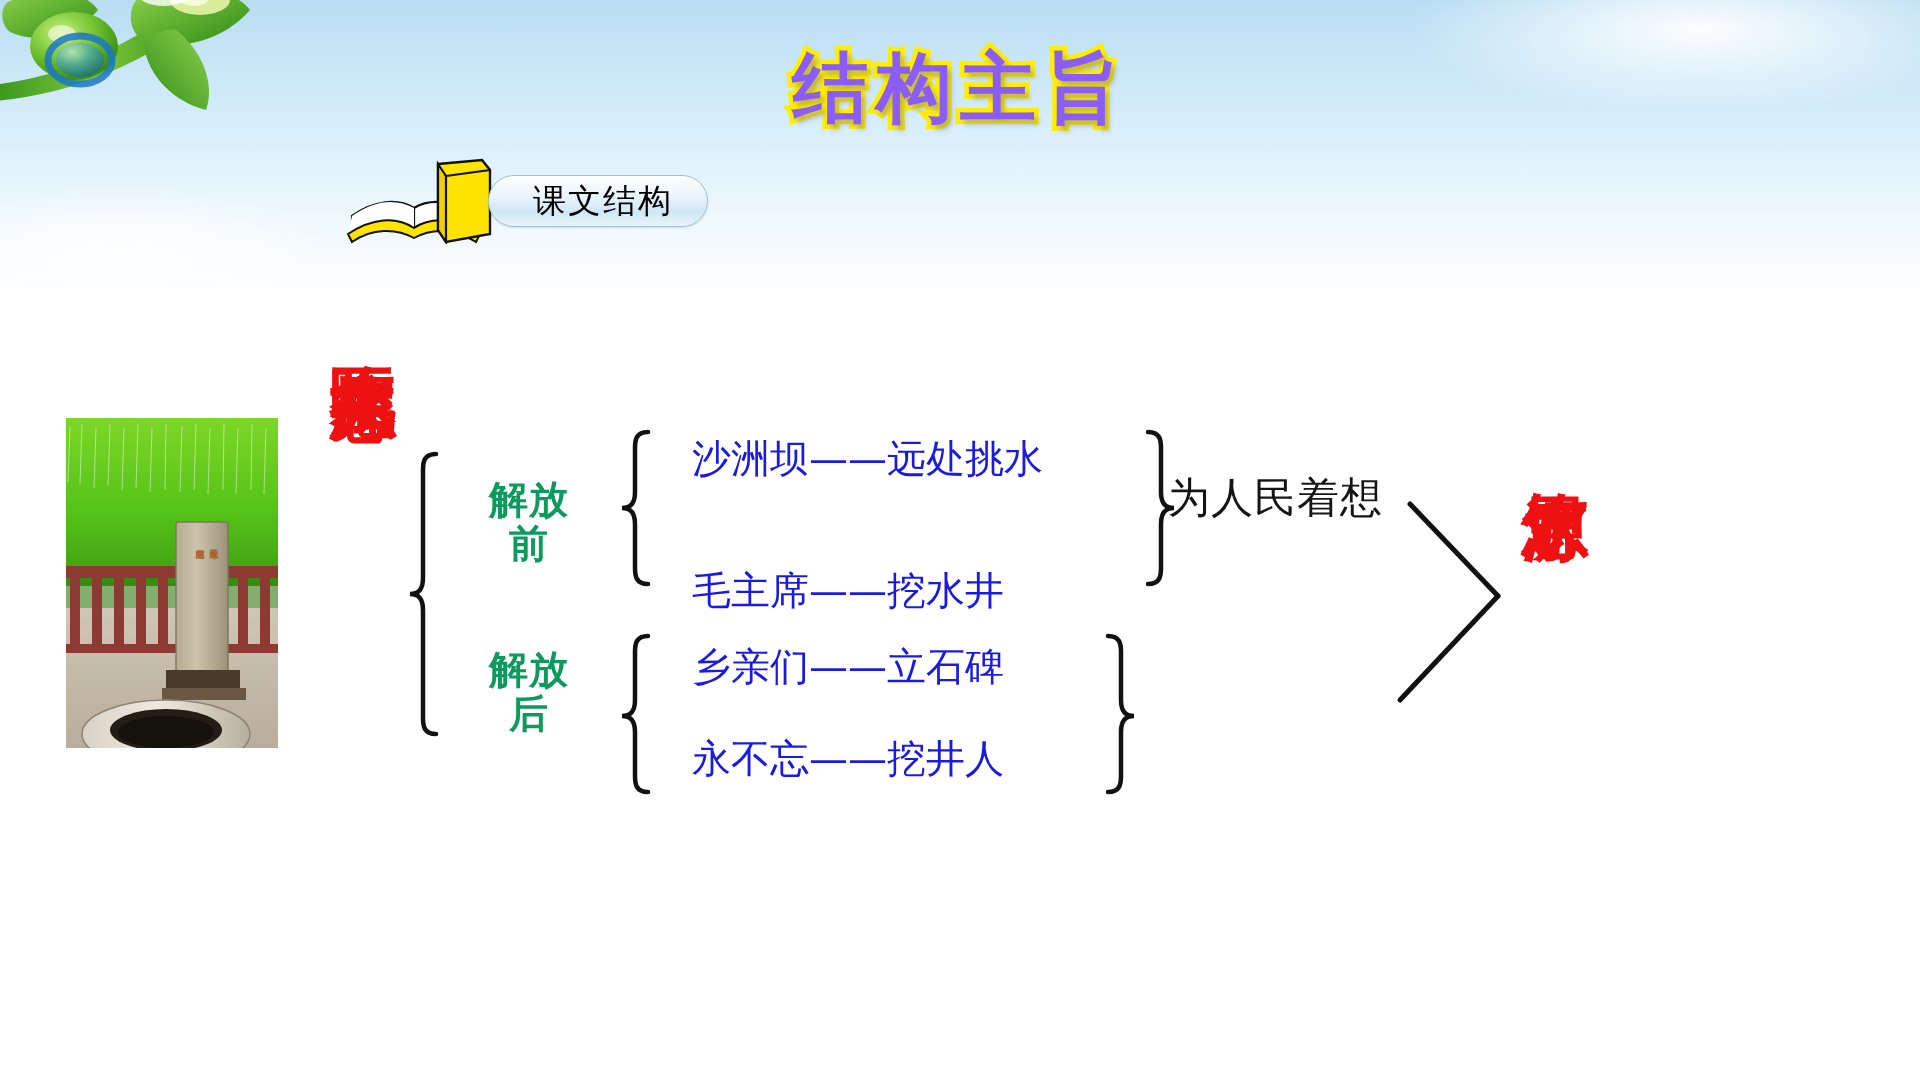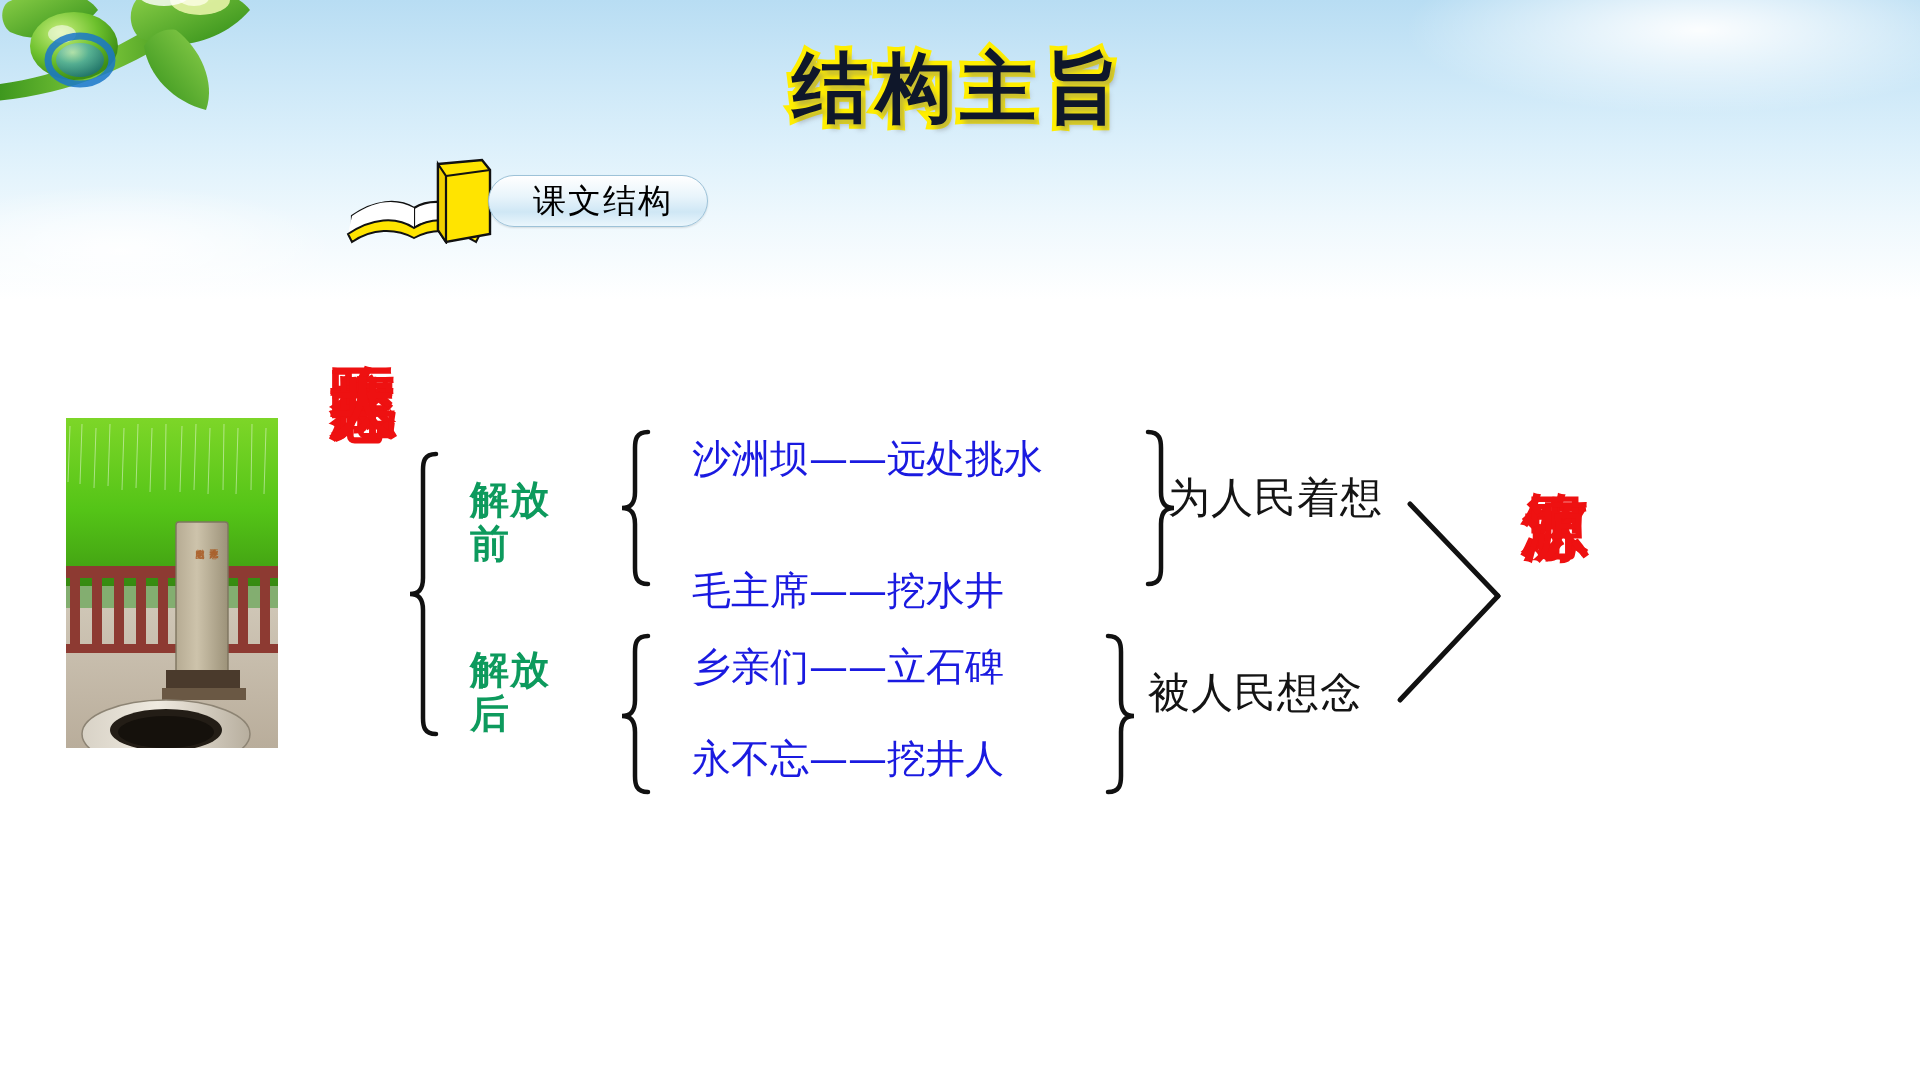--- a/index.html
+++ b/index.html
@@ -32,21 +32,21 @@
   .leaf-deco { position: absolute; left: -12px; top: -14px; width: 300px; height: 130px; }
 
   
   .title {
     position: absolute; left: 0; top: 38px; width: 1920px;
     text-align: center;
     font-family: "DejaVu Sans", "Liberation Sans", sans-serif;
     font-size: 76px;
     font-weight: bold;
     letter-spacing: 8px;
-    color: #0f172a;
+    color: #8b5cf6;
     -webkit-text-stroke: 9px #ffee00;
     paint-order: stroke fill;
     text-shadow: 4px 5px 5px rgba(120,120,120,.45);
   }
 
   
   .section-tag {
     position: absolute; left: 342px; top: 158px;
     display: flex; align-items: center;
   }
@@ -92,20 +92,21 @@
   
   .period {
     position: absolute;
     width: 118px;
     font-family: "DejaVu Sans", "Liberation Sans", sans-serif;
     font-size: 39px;
     font-weight: bold;
     color: #0d9a5d;
     line-height: 1.12;
     letter-spacing: 1px;
+    text-align: center;
   }
   #period-before { left: 470px; top: 478px; }
   #period-after  { left: 470px; top: 648px; }
 
   
   .row {
     position: absolute;
     font-family: "DejaVu Sans", "Liberation Sans", sans-serif;
     font-size: 39px;
     color: #1a1ae0;
@@ -289,17 +290,16 @@
     <div>解放</div>
     <div>后</div>
   </div>
 
   <div class="row" id="row-0">沙洲坝——远处挑水</div>
   <div class="row" id="row-1">毛主席——挖水井</div>
   <div class="row" id="row-2">乡亲们——立石碑</div>
   <div class="row" id="row-3">永不忘——挖井人</div>
 
   <div class="summary" id="summary-0">为人民着想</div>
-  <div class="summary" id="summary-1">被人民想念</div>
 
   <div class="vtext" id="conclusion-vertical">饮水思源</div>
 
 </div>
 
 </body></html>

